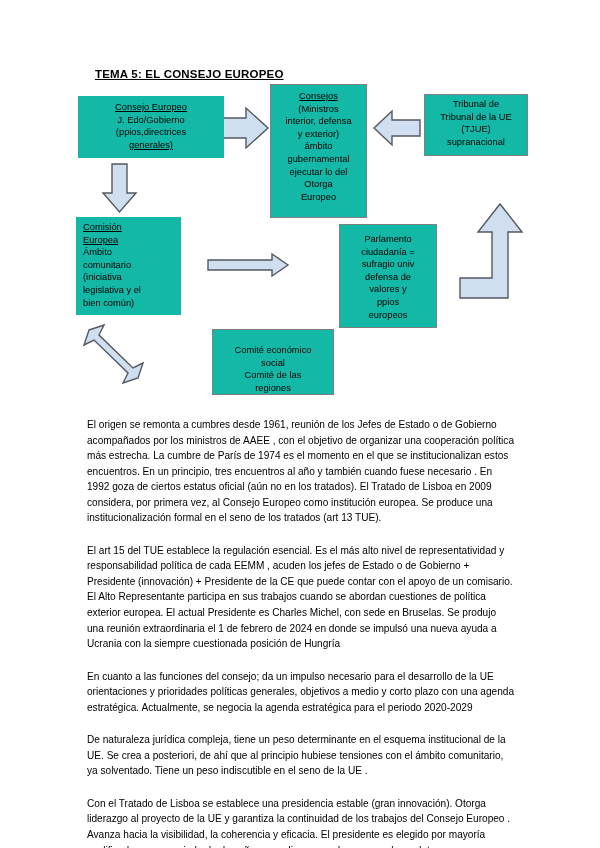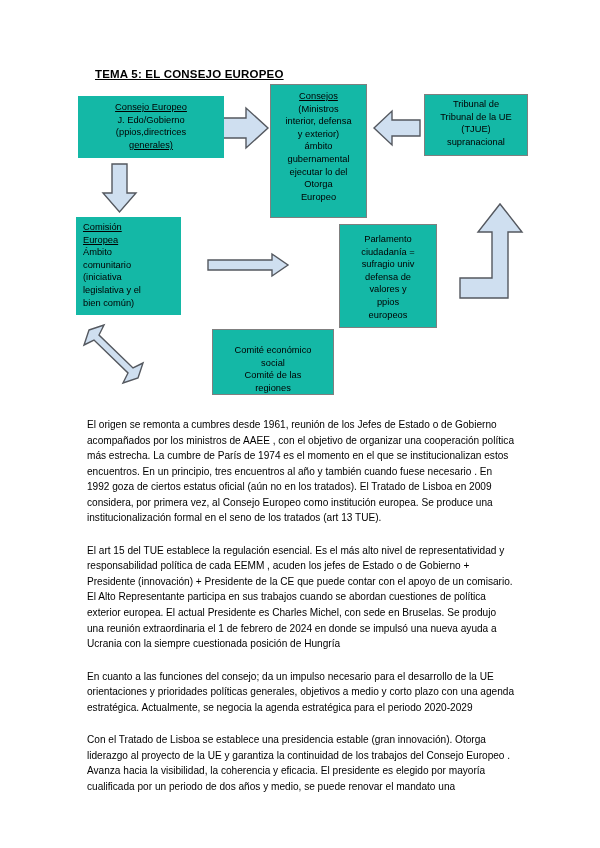--- a/index.html
+++ b/index.html
@@ -194,16 +194,17 @@
       <div>Comité  de las</div>
       <div>regiones</div>
     </div>
 
   </div>
 
   <div class="body-text">
     <p>El origen se remonta a cumbres desde 1961, reunión de los Jefes de Estado o de Gobierno acompañados por los ministros de AAEE , con el objetivo de organizar una cooperación política más estrecha. La cumbre de París de 1974 es el momento en el que se institucionalizan estos encuentros. En un principio, tres encuentros al año y también cuando fuese necesario . En 1992 goza de ciertos estatus oficial (aún no en los tratados). El Tratado de Lisboa en 2009 considera, por primera vez, al Consejo Europeo como institución europea. Se produce una institucionalización formal en el seno de los tratados (art 13 TUE).</p>
     <p>El art 15 del TUE establece la regulación esencial. Es el más alto nivel de representatividad y responsabilidad política de cada EEMM , acuden los jefes de Estado o de Gobierno + Presidente (innovación) + Presidente de la CE que puede contar con el apoyo de un comisario. El Alto Representante participa en sus trabajos cuando se abordan cuestiones de política exterior europea. El actual Presidente es Charles Michel, con sede en Bruselas. Se produjo una reunión extraordinaria el 1 de febrero de 2024 en donde se impulsó una nueva ayuda a Ucrania con la siempre cuestionada posición de Hungría</p>
     <p>En cuanto a las funciones del consejo; da un impulso necesario para el desarrollo de la UE orientaciones y prioridades políticas generales, objetivos a medio y corto plazo con una agenda estratégica. Actualmente, se negocia la agenda estratégica para el periodo 2020-2029</p>
+    <p>De naturaleza jurídica compleja, tiene un peso determinante en el esquema institucional de la UE. Se crea a posteriori, de ahí que al principio hubiese tensiones con el ámbito comunitario, ya solventado. Tiene un peso indiscutible en el seno de la UE .</p>
     <p>Con el Tratado de Lisboa se establece una presidencia estable (gran innovación). Otorga liderazgo al proyecto de la UE y garantiza la continuidad de los trabajos del Consejo Europeo . Avanza hacia la visibilidad, la coherencia y eficacia. El presidente es elegido por mayoría cualificada por un periodo de dos años y medio, se puede renovar el mandato una</p>
   </div>
 
 </div>
 
 </body></html>

